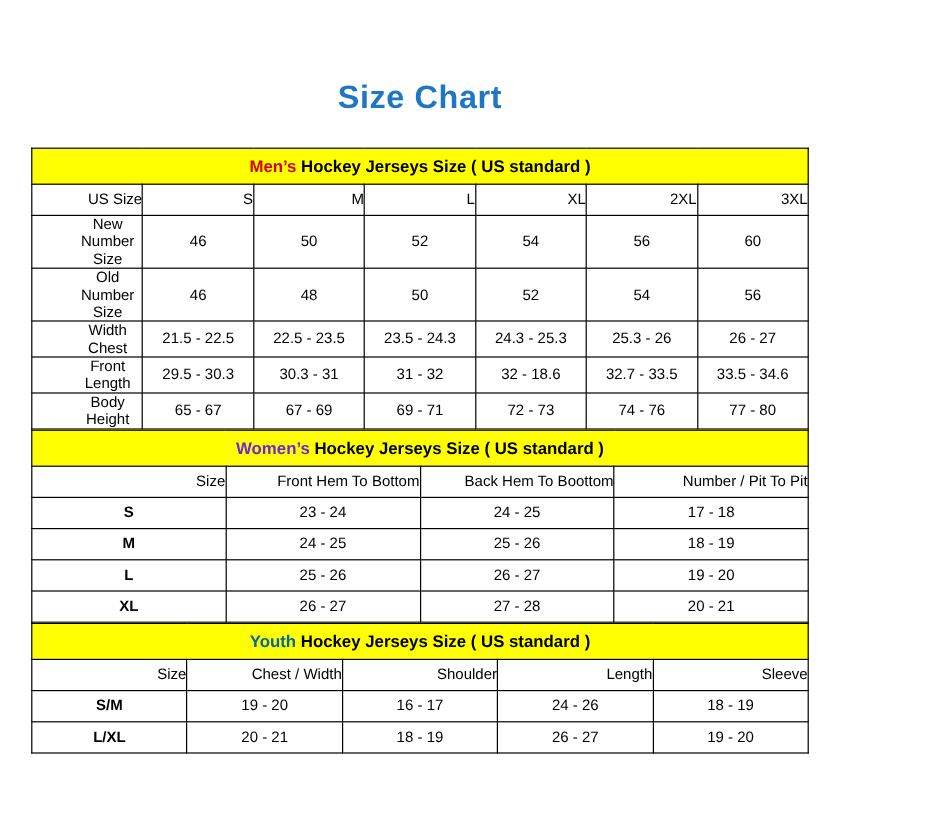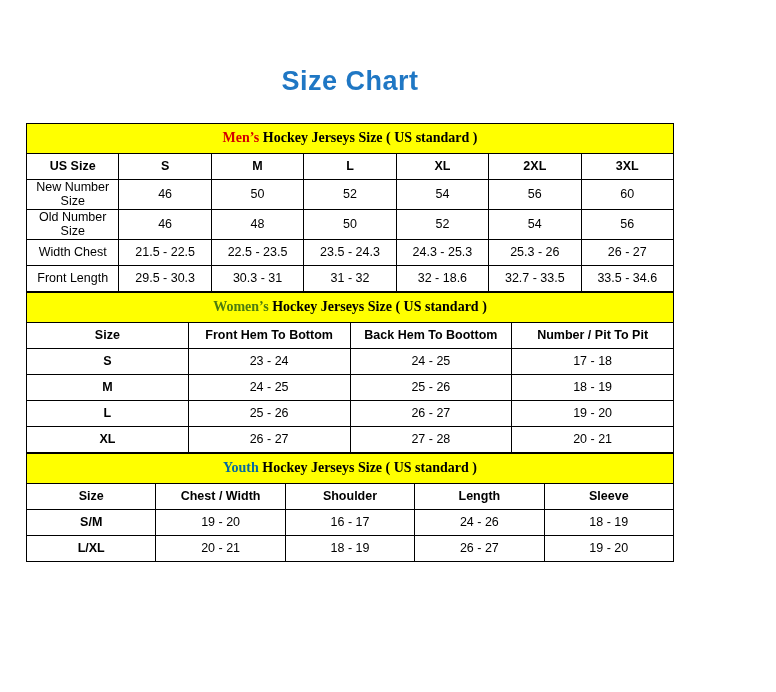--- a/index.html
+++ b/index.html
@@ -48,30 +48,31 @@
     font-weight: normal;
     padding: 0;
     height: 25px;
     line-height: 1.15;
   }
   .banner {
     background: #ffff00;
     font-weight: bold;
     font-size: 14px;
     height: 29px;
-    font-family: Liberation Serif, serif;
   }
   .banner .accent-red { color: #d40000; }
-  .banner .accent-mag { color: #4d7c0f; }
+  .banner .accent-mag { color: #6d28d9; }
   .banner .accent-orange { color: #0369a1; }
   .hdr {
-    font-weight: bold;
+    font-weight: normal;
+    text-align: right;
   }
   .rowlabel {
     font-weight: normal;
+    padding-left: 34px;
   }
   .bold-cell { font-weight: bold; }
 </style>
 </head>
 <body>
 
 <div class="page">
 
   <h1 class="title">Size Chart</h1>
 
@@ -120,20 +121,29 @@
         </tr>
         <tr>
           <td class="rowlabel">Front Length</td>
           <td>29.5 - 30.3</td>
           <td>30.3 - 31</td>
           <td>31 - 32</td>
           <td>32 - 18.6</td>
           <td>32.7 - 33.5</td>
           <td>33.5 - 34.6</td>
         </tr>
+        <tr>
+          <td class="rowlabel">Body Height</td>
+          <td>65 - 67</td>
+          <td>67 - 69</td>
+          <td>69 - 71</td>
+          <td>72 - 73</td>
+          <td>74 - 76</td>
+          <td>77 - 80</td>
+        </tr>
       </tbody>
     </table>
 
     <table>
       <tbody>
         <tr>
           <td class="banner" colspan="4"><span class="accent-mag">Women’s</span><span> Hockey Jerseys Size ( US standard )</span></td>
         </tr>
         <tr>
           <td class="hdr" style="width:140px">Size</td>

